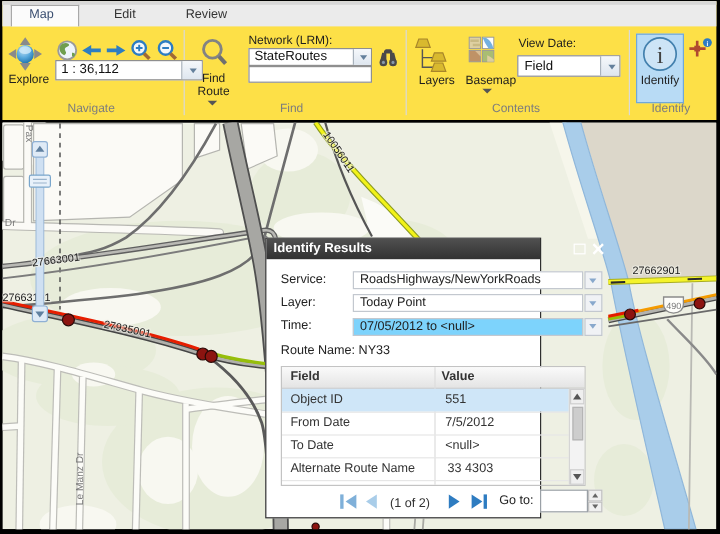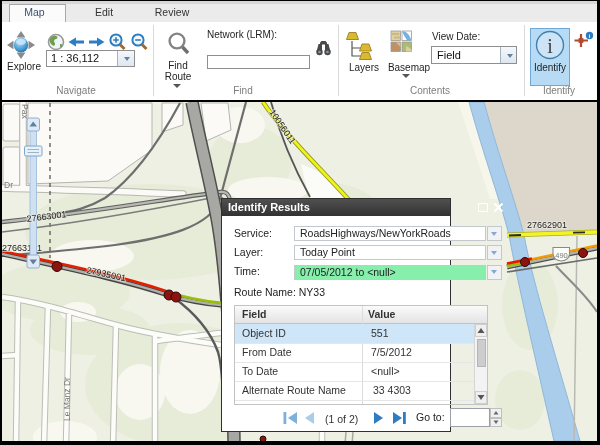--- a/index.html
+++ b/index.html
@@ -9,21 +9,21 @@
 .glbl{position:absolute;font-size:10px;color:#7d7d7d;text-align:center;white-space:nowrap;}
 .cbx{position:absolute;background:#fff;border:1px solid #8f8f8f;box-sizing:border-box;}
 .cbt{position:absolute;right:0;top:0;bottom:0;background:linear-gradient(#f5f8fb,#dee6ef);
   border-left:1px solid #a8b2bc;}
 .arr{position:absolute;width:0;height:0;border-left:3.5px solid transparent;
   border-right:3.5px solid transparent;border-top:4.5px solid #64809c;}
 </style>
 </head>
 <body>
 
-<div class="ab" style="left:2px;top:1px;width:595px;height:99px;background:#ffffff;">
+<div class="ab" style="left:2px;top:1px;width:595px;height:99px;background:#fde047;">
 
   <div class="ab" style="left:0;top:0;width:595px;height:21px;background:#ebebeb;"></div>
   <div class="ab" style="left:0;top:0;width:595px;height:3px;background:#d7d7d7;"></div>
   <div class="ab" style="left:7px;top:3px;width:57px;height:18px;background:#fbfbfb;
      border:1px solid #a8a8a8;border-bottom:none;box-sizing:border-box;"></div>
   <div class="ab" style="left:4px;top:5px;width:57px;text-align:center;font-size:10.5px;color:#3b4f71;">Map</div>
   <div class="ab" style="left:84px;top:5px;width:36px;text-align:center;font-size:10.5px;color:#333;">Edit</div>
   <div class="ab" style="left:148px;top:5px;width:44px;text-align:center;font-size:10.5px;color:#333;">Review</div>
 
   <div class="ab" style="left:151px;top:24px;width:1px;height:71px;background:#d9d9d9;"></div>
@@ -35,26 +35,31 @@
   <div class="glbl" style="left:398px;top:84px;width:60px;">Contents</div>
   <div class="glbl" style="left:527px;top:84px;width:60px;">Identify</div>
 
   <div class="ab" style="left:2px;top:60px;width:40px;text-align:center;font-size:10px;color:#1e1e1e;">Explore</div>
   <div class="ab" style="left:156px;top:59px;width:40px;text-align:center;font-size:10px;color:#1e1e1e;">Find<br>Route</div>
   <div class="lbl" style="left:205px;top:28px;font-size:10px;">Network (LRM):</div>
   <div class="lbl" style="left:430px;top:30px;font-size:10px;">View Date:</div>
   <div class="ab" style="left:342px;top:61px;width:40px;text-align:center;font-size:10px;color:#1e1e1e;">Layers</div>
   <div class="ab" style="left:383px;top:61px;width:48px;text-align:center;font-size:10px;color:#1e1e1e;">Basemap</div>
 
-  <div class="cbx" style="left:44px;top:49px;width:89px;height:17px;">
+  <div class="cbx" style="left:44px;top:49px;width:123px;height:17px;">
     <div class="ab" style="left:4px;top:1px;font-size:11px;color:#111;">1 : 36,112</div>
     <div class="cbt" style="width:16px;"></div>
       <div class="arr" style="right:4px;top:6px;"></div>
   </div>
 
+  <div class="cbx" style="left:205px;top:39px;width:103px;height:15px;">
+    <div class="ab" style="left:4px;top:0px;font-size:11px;color:#111;">StateRoutes</div>
+    <div class="cbt" style="width:14px;"></div>
+      <div class="arr" style="right:3px;top:5px;"></div>
+  </div>
   <div class="cbx" style="left:205px;top:54px;width:103px;height:14px;"></div>
 
   <div class="cbx" style="left:429px;top:45px;width:86px;height:18px;">
     <div class="ab" style="left:5px;top:2px;font-size:11px;color:#111;">Field</div>
     <div class="cbt" style="width:15px;"></div>
       <div class="arr" style="right:3px;top:7px;"></div>
   </div>
 
   <div class="ab" style="left:528px;top:27px;width:40px;height:58px;background:#b8dbf5;
      border:1px solid #70a8d8;box-sizing:border-box;"></div>
@@ -300,21 +305,21 @@
   <div class="ab" style="left:12px;top:47px;font-size:10.5px;color:#222;">Layer:</div>
   <div class="ab" style="left:12px;top:66px;font-size:10.5px;color:#222;">Time:</div>
   <div class="ab" style="left:12px;top:87px;font-size:10.5px;color:#222;">Route Name: NY33</div>
 
   <div class="ab" style="left:72px;top:27px;width:192px;height:15px;background:#fff;border:1px solid #c3c8cf;box-sizing:border-box;">
     <div class="ab" style="left:5px;top:0px;font-size:10.5px;color:#222;white-space:nowrap;">RoadsHighways/NewYorkRoads</div>
   </div>
   <div class="ab" style="left:72px;top:46px;width:192px;height:15px;background:#fff;border:1px solid #c3c8cf;box-sizing:border-box;">
     <div class="ab" style="left:5px;top:0px;font-size:10.5px;color:#222;">Today Point</div>
   </div>
-  <div class="ab" style="left:72px;top:65.5px;width:192px;height:15px;background:#86efac;border:1px solid #c3c8cf;box-sizing:border-box;">
+  <div class="ab" style="left:72px;top:65.5px;width:192px;height:15px;background:#7dd3fc;border:1px solid #c3c8cf;box-sizing:border-box;">
     <div class="ab" style="left:5px;top:0px;font-size:10.5px;color:#222;">07/05/2012 to &lt;null&gt;</div>
   </div>
   <div class="ab" style="left:264.5px;top:27px;width:15px;height:15px;background:#f0f2f5;border:1px solid #c3c8cf;box-sizing:border-box;"></div>
   <div class="ab" style="left:264.5px;top:46px;width:15px;height:15px;background:#f0f2f5;border:1px solid #c3c8cf;box-sizing:border-box;"></div>
   <div class="ab" style="left:264.5px;top:65.5px;width:15px;height:15px;background:#f0f2f5;border:1px solid #c3c8cf;box-sizing:border-box;"></div>
   <div class="arr" style="left:268.5px;top:32.5px;border-top-color:#88a8cc;"></div>
   <div class="arr" style="left:268.5px;top:51.5px;border-top-color:#88a8cc;"></div>
   <div class="arr" style="left:268.5px;top:71px;border-top-color:#88a8cc;"></div>
 
   <div class="ab" style="left:12px;top:106px;width:254px;height:100px;border:1px solid #c3c3c3;box-sizing:border-box;">

